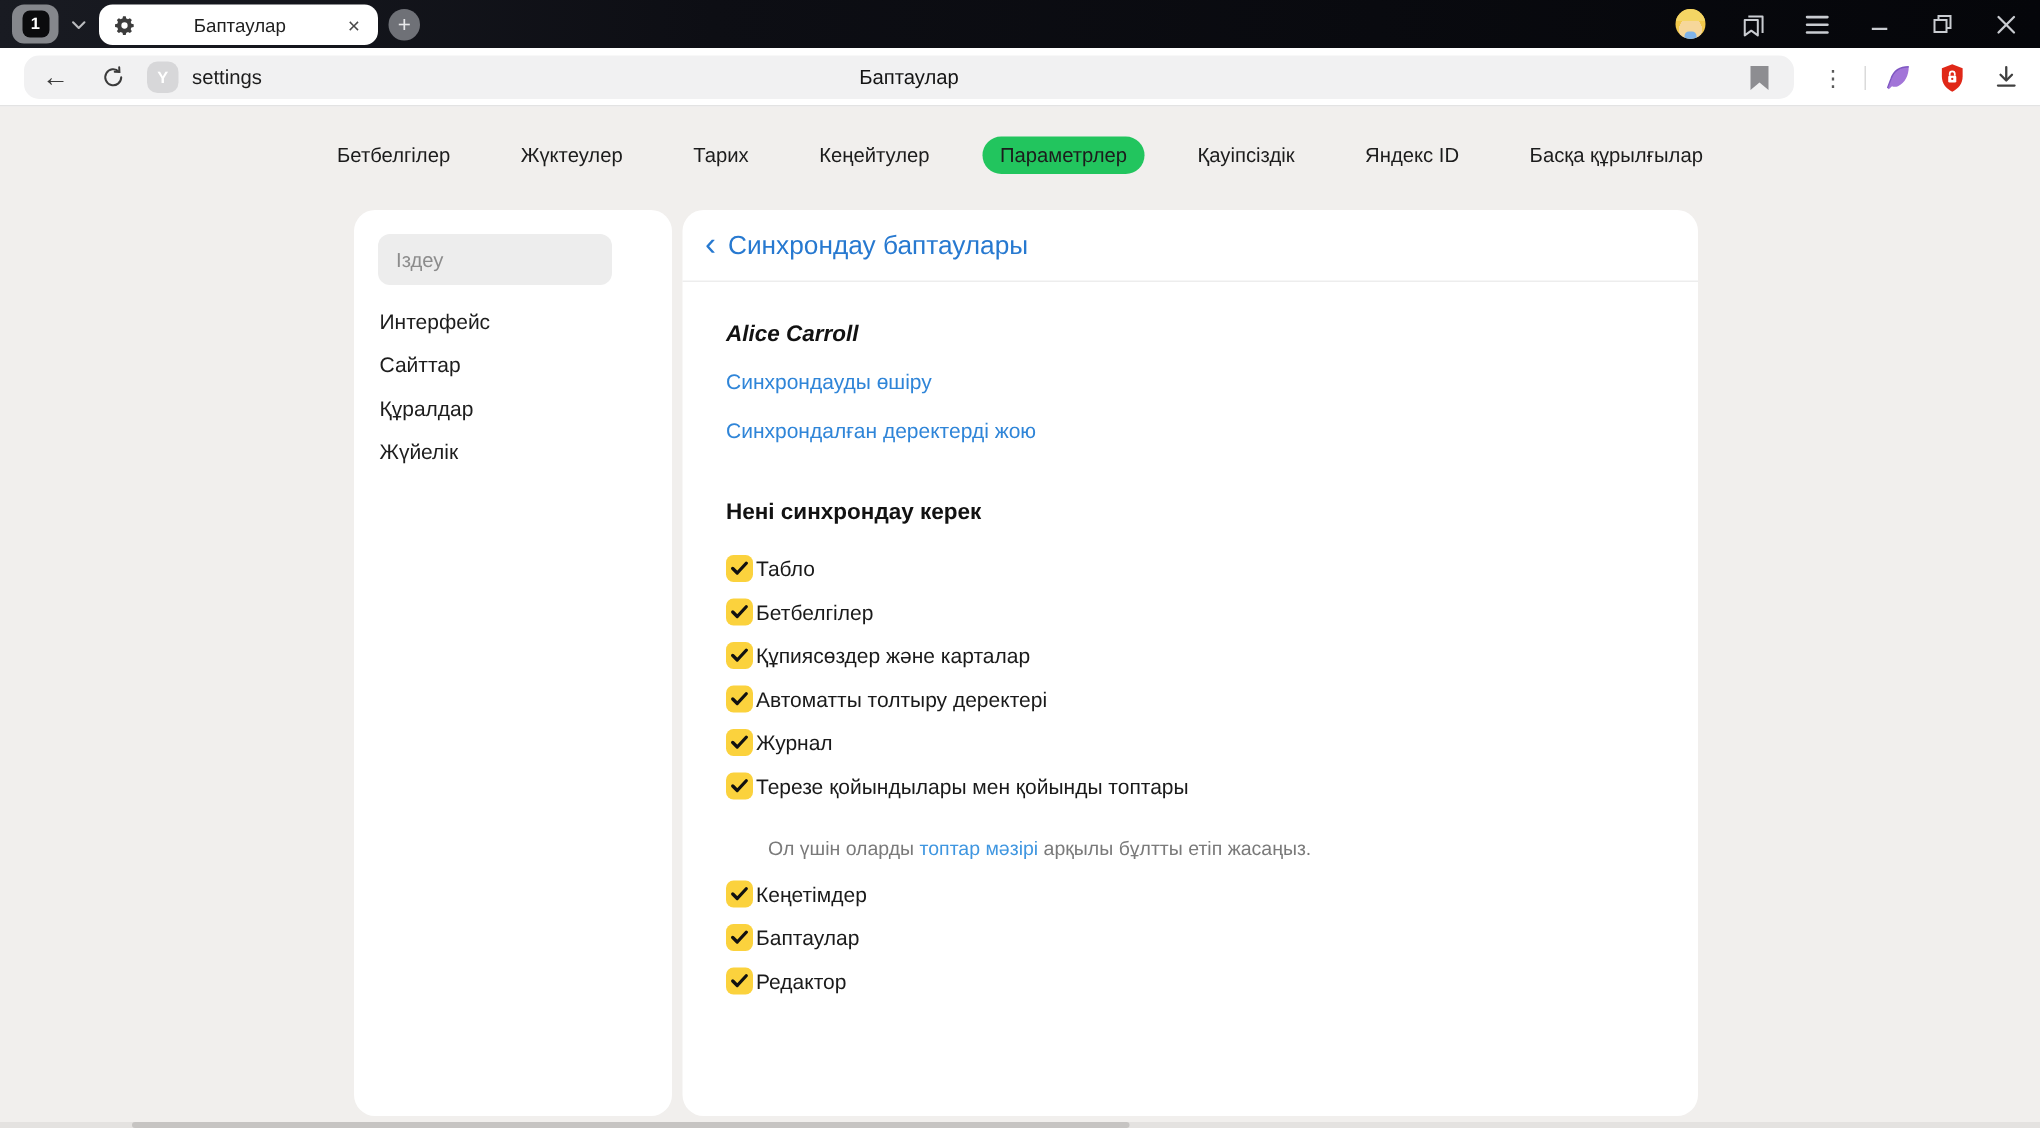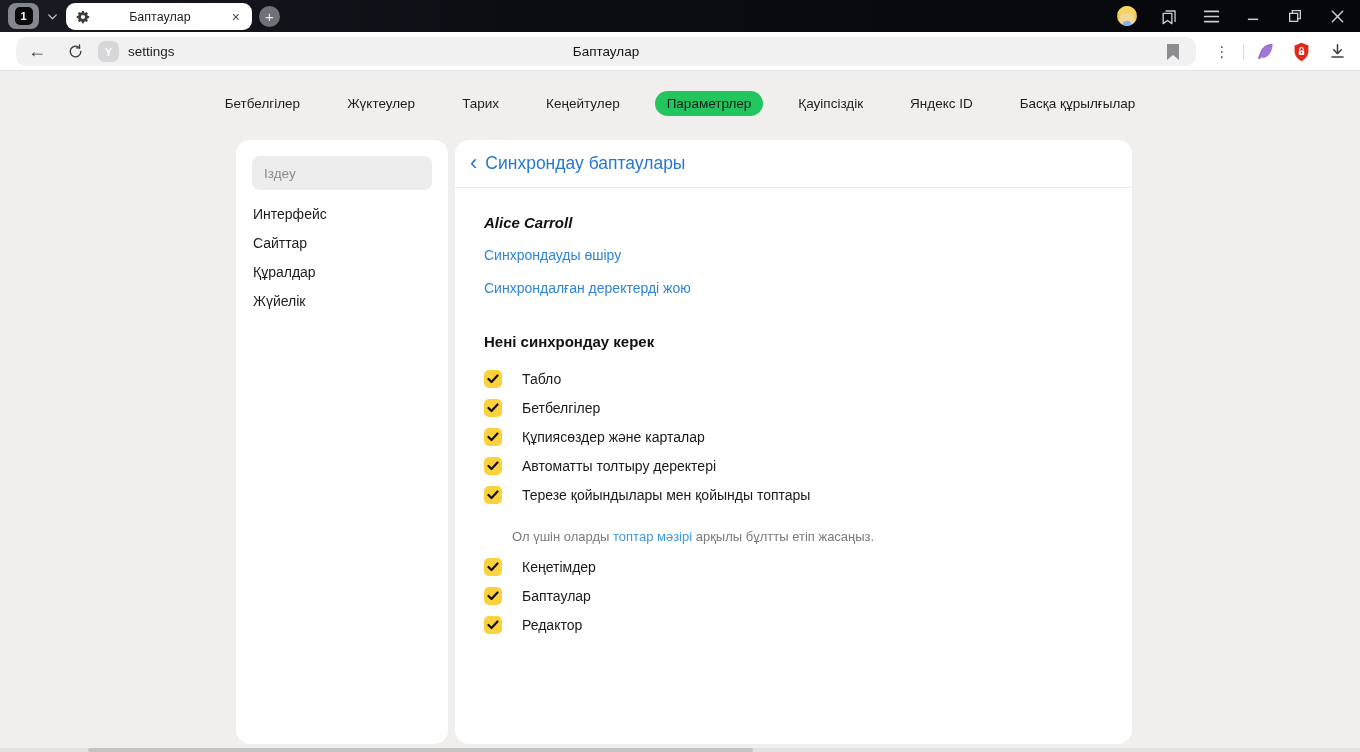--- a/index.html
+++ b/index.html
@@ -49,41 +49,41 @@
   .v-divider { width:1px; height:16px; background:#dadada; }
 
   
   .nav-row { position:absolute; top:89px; left:0; width:1360px; height:28px;
     display:flex; align-items:center; justify-content:center; gap:23px; }
   .nav-item { font-size:13.5px; color:#1c1c1c; padding:5px 12px; border-radius:14px; cursor:pointer; white-space:nowrap; }
   .nav-item.active { background:#22c55e; }
 
   
   .sidebar-panel { position:absolute; left:236px; top:140px; width:212px; height:604px; background:#fff; border-radius:14px; }
-  .search-input { display:block; margin:16px 16px 0 16px; width:180px; height:34px; background:#ededed;
+  .search-input { display:block; margin:16px 16px 0 16px; width:156px; height:34px; background:#ededed;
     border:none; border-radius:8px; padding:0 12px; font-size:13.5px; color:#1c1c1c; outline:none;
     font-family:"Liberation Sans","DejaVu Sans",sans-serif; }
   .search-input::placeholder { color:#8c8c8c; }
   .side-list { margin-top:10px; }
   .side-item { padding:7px 17px; font-size:14px; color:#1d1d1d; cursor:pointer; line-height:15px; }
 
   .main-panel { position:absolute; left:455px; top:140px; width:677px; height:604px; background:#fff; border-radius:14px; }
   .main-header { height:48px; display:flex; align-items:center; padding-left:15px; border-bottom:1px solid #ededed; cursor:pointer; }
   .back-chevron { color:#2779d0; font-size:22px; line-height:1; margin-right:8px; margin-top:-2px; }
   .main-title { color:#2779d0; font-size:17.5px; }
   .main-body { padding:18px 30px 0 29px; }
   .account-name { font-size:15px; font-weight:bold; color:#121212; margin-top:8px;font-style:italic; }
   .sync-link { display:inline-block; font-size:14px; color:#2f85d8; cursor:pointer; }
   .link-row { margin-top:15px; }
   .section-title { font-size:15px; font-weight:bold; color:#121212; margin-top:36px; }
   .check-list { margin-top:14px; }
   .check-row { display:flex; align-items:center; height:29px; cursor:pointer; }
   .checkbox { width:18px; height:18px; border-radius:5px; background:#fbd23d; flex:0 0 18px;
     display:flex; align-items:center; justify-content:center; cursor:pointer; }
-  .check-label { margin-left:20px; font-size:14px; color:#1a1a1a; }
+  .check-label { margin-left:2px; font-size:14px; color:#1a1a1a; }
   .check-desc { margin:1px 0 7px 28px; font-size:13px; color:#7a7a7a; line-height:17.5px; }
   .desc-link { color:#3f96e0; cursor:pointer;text-align:right; }
 
   .h-scrollbar { position:absolute; bottom:0; left:0; width:1360px; height:4px; background:#e4e2e0; }
   .h-thumb { position:absolute; top:0; left:88px; width:665px; height:4px; background:#c6c4c2; border-radius:2px; cursor:pointer; }
 
   svg { display:block; }
 </style>
 </head>
 <body>
@@ -256,20 +256,28 @@
 
         <div class="check-row">
           <span class="checkbox">
               <svg width="12" height="10" viewBox="0 0 12 10">
                 <polyline points="1.5,5 4.5,8 10.5,1.5" fill="none" stroke="#111" stroke-width="2.2" stroke-linecap="round" stroke-linejoin="round"></polyline>
               </svg>
             </span>
           <span class="check-label">Автоматты толтыру деректері</span>
         </div>
 
+        <div class="check-row">
+          <span class="checkbox">
+              <svg width="12" height="10" viewBox="0 0 12 10">
+                <polyline points="1.5,5 4.5,8 10.5,1.5" fill="none" stroke="#111" stroke-width="2.2" stroke-linecap="round" stroke-linejoin="round"></polyline>
+              </svg>
+            </span>
+          <span class="check-label">Журнал</span>
+        </div>
 
         <div class="check-row">
           <span class="checkbox">
               <svg width="12" height="10" viewBox="0 0 12 10">
                 <polyline points="1.5,5 4.5,8 10.5,1.5" fill="none" stroke="#111" stroke-width="2.2" stroke-linecap="round" stroke-linejoin="round"></polyline>
               </svg>
             </span>
           <span class="check-label">Терезе қойындылары мен қойынды топтары</span>
         </div>
         <div class="check-desc">

